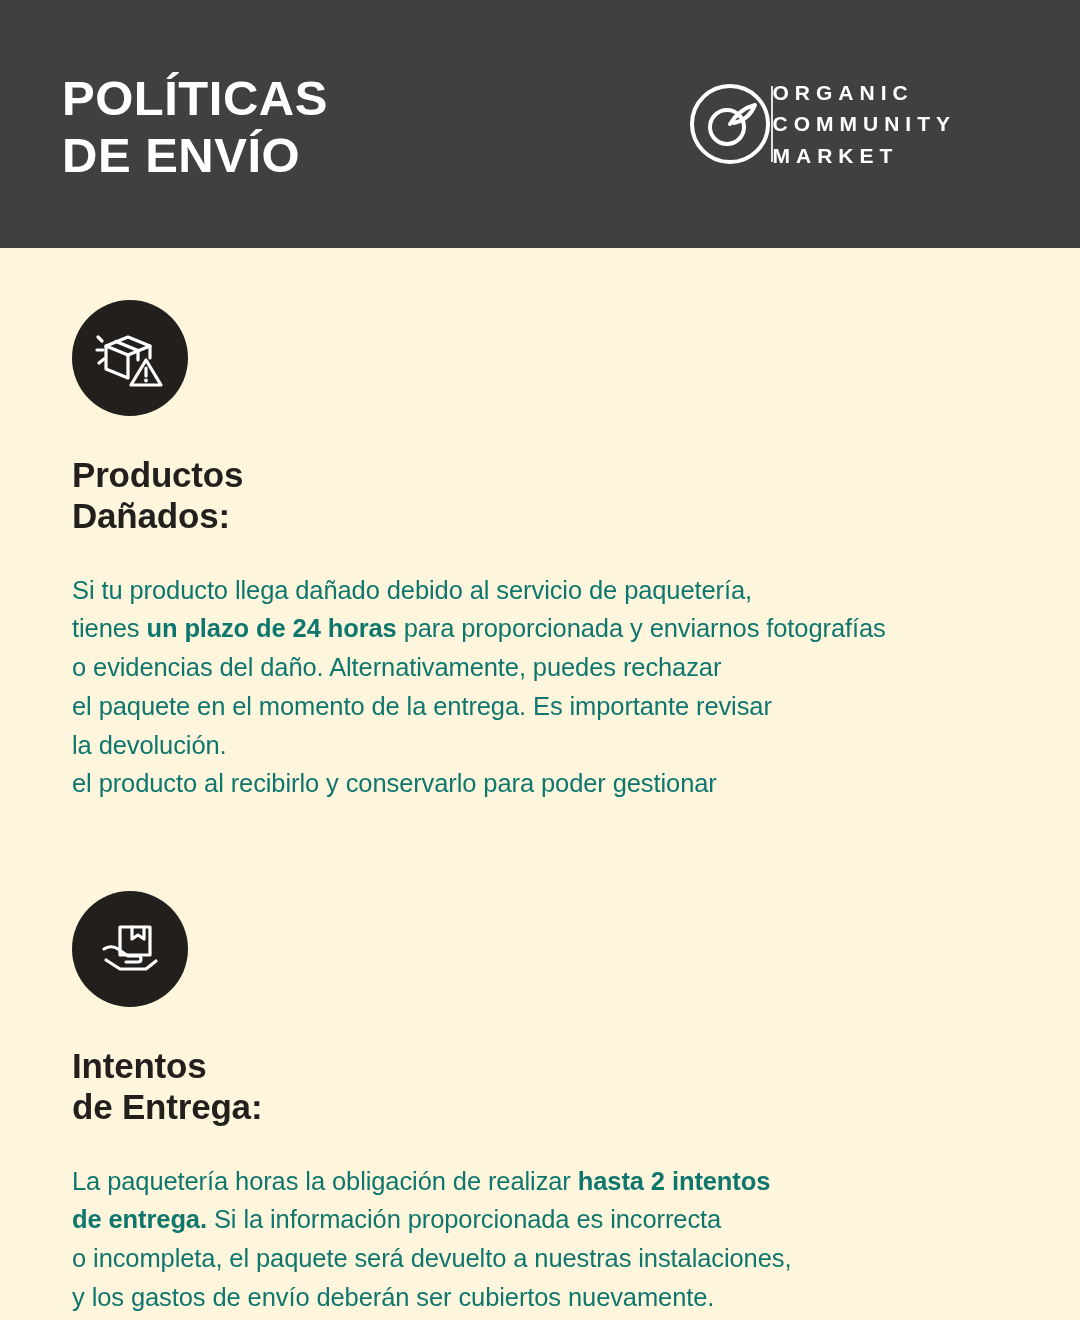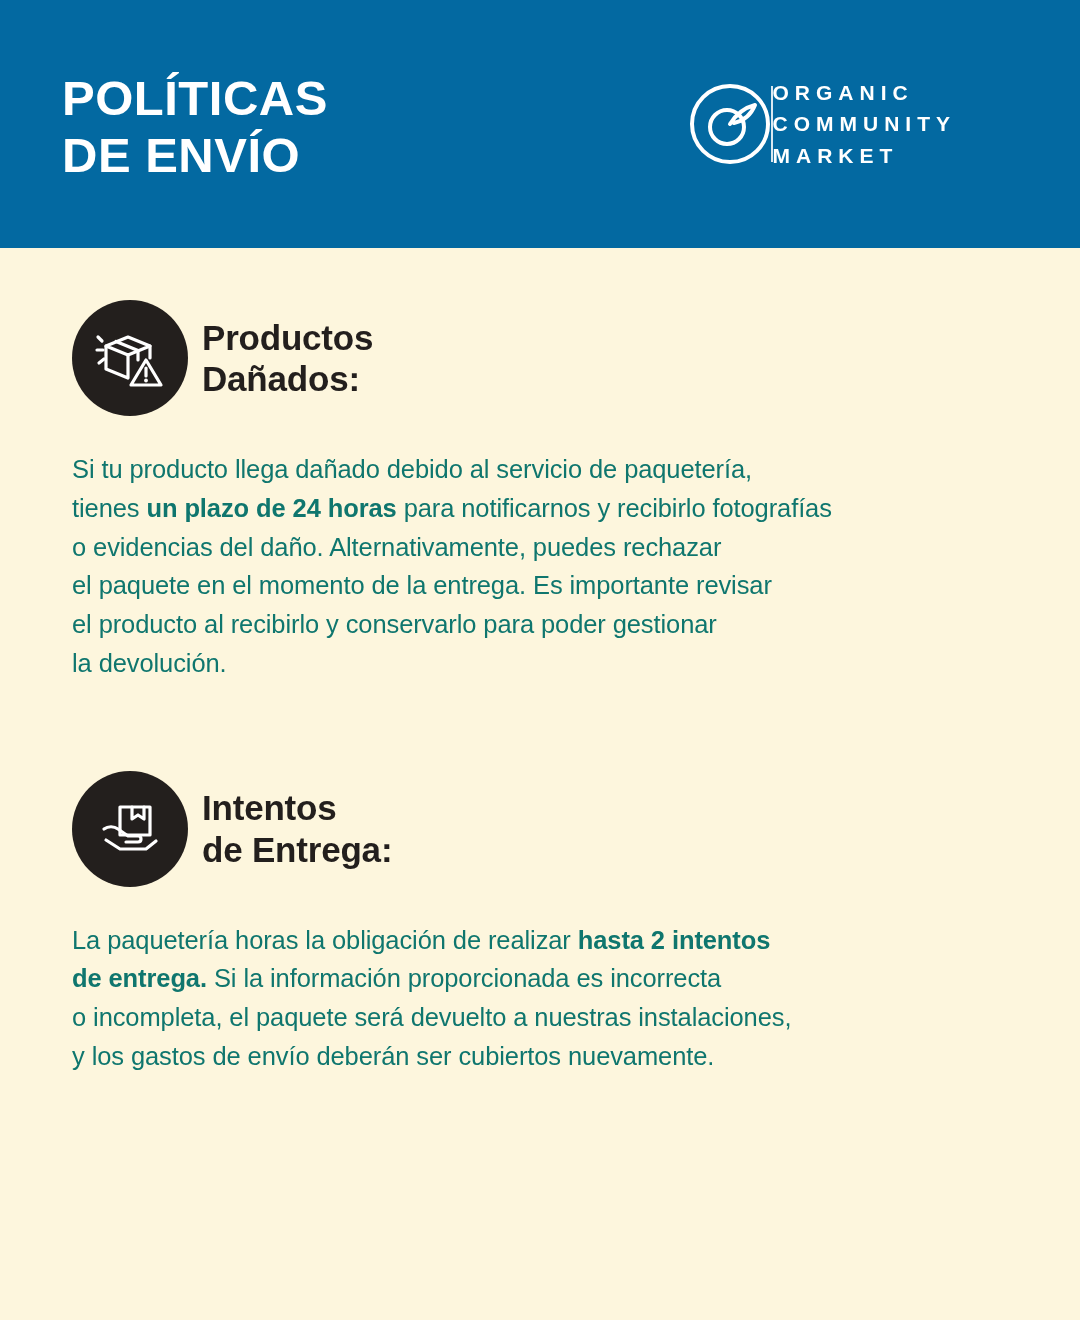--- a/index.html
+++ b/index.html
@@ -10,21 +10,21 @@
     width: 1080px;
     height: 1320px;
     background: #fdf6dd;
     font-family: "Liberation Sans", sans-serif;
     color: #231f1d;
     overflow: hidden;
   }
 
   
   .header {
-    background: #0369a1;
+    background: #404040;
     height: 248px;
     box-sizing: border-box;
     padding: 0 62px;
     display: flex;
     align-items: center;
     justify-content: space-between;
   }
   .header-title {
     color: #ffffff;
     font-size: 49px;
@@ -64,23 +64,24 @@
   .brand-words span { display: block; }
 
   
   .content {
     padding: 52px 72px 0 72px;
   }
   .section { margin-bottom: 62px; }
 
   .section-head {
     display: flex;
-    align-items: center;
-    gap: 14px;
+    align-items: flex-start;
+    gap: 38px;
     margin-bottom: 34px;
+    flex-direction: column;
   }
   .badge {
     width: 116px;
     height: 116px;
     border-radius: 50%;
     background: #231f1d;
     display: flex;
     align-items: center;
     justify-content: center;
     flex: 0 0 auto;
@@ -153,25 +154,25 @@
           <circle cx="52" cy="58.5" r="1.9" fill="#ffffff"></circle>
         </svg>
       </span>
       <h2 class="section-title">
         <span class="line">Productos</span>
         <span class="line">Dañados:</span>
       </h2>
     </div>
     <p class="body-text">
         <span class="ln"><span>Si tu producto llega dañado debido al servicio de paquetería,</span></span>
-        <span class="ln"><span>tienes </span><b>un plazo de 24 horas</b><span> para notificarnos y recibirlo fotografías</span></span>
+        <span class="ln"><span>tienes </span><b>un plazo de 24 horas</b><span> para proporcionada y enviarnos fotografías</span></span>
         <span class="ln"><span>o evidencias del daño. Alternativamente, puedes rechazar</span></span>
         <span class="ln"><span>el paquete en el momento de la entrega. Es importante revisar</span></span>
+        <span class="ln"><span>la devolución.</span></span>
         <span class="ln"><span>el producto al recibirlo y conservarlo para poder gestionar</span></span>
-        <span class="ln"><span>la devolución.</span></span>
       </p>
   </div>
 
   <div class="section section--delivery">
     <div class="section-head">
       <span class="badge">
         <svg viewBox="0 0 72 72" width="72" height="72" aria-hidden="true">
           <g fill="none" stroke="#ffffff" stroke-width="3.2" stroke-linejoin="round" stroke-linecap="round">
             <path d="M26 14 L56 14 L56 42 L26 42 Z"></path>
             <path d="M38 14 L38 26 L44 22 L50 26 L50 14"></path>

